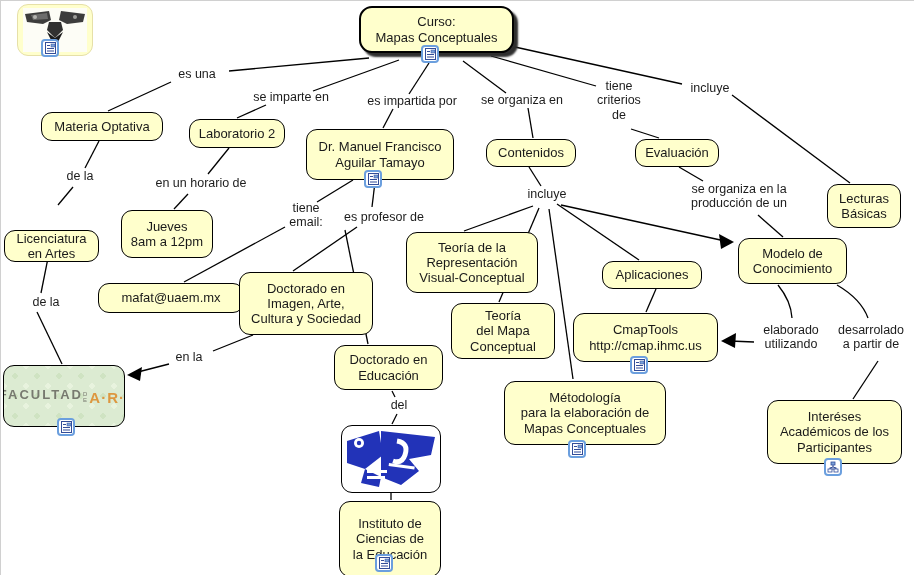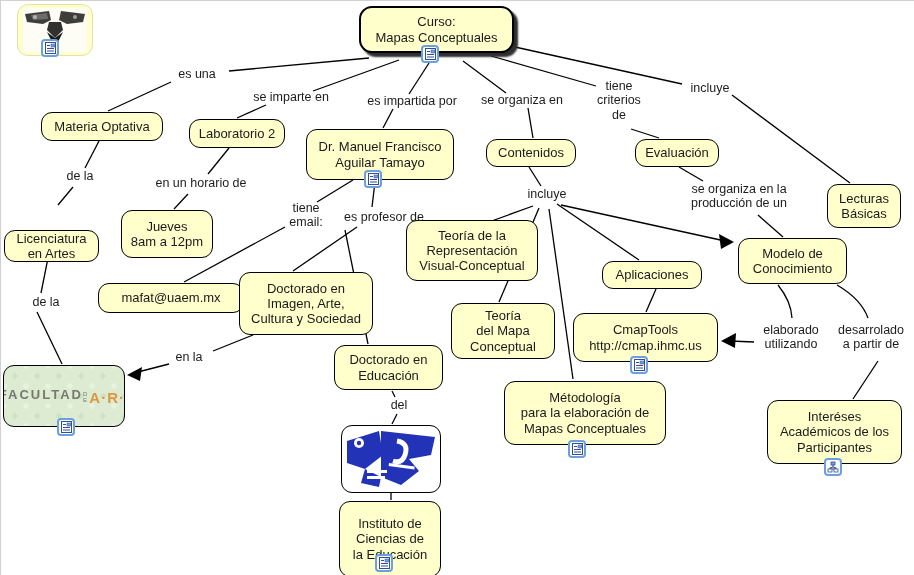--- a/index.html
+++ b/index.html
@@ -124,21 +124,21 @@
 Aguilar Tamayo</div>
   <div class="node" style="left:238px;top:271px;width:134px;height:63px;">Doctorado en
 Imagen, Arte,
 Cultura y Sociedad</div>
   <div class="node" style="left:333px;top:344px;width:109px;height:45px;">Doctorado en
 Educación</div>
   <div class="node" style="left:338px;top:500px;width:102px;height:76px;">Instituto de
 Ciencias de
 la Educación</div>
   <div class="node" style="left:485px;top:138px;width:90px;height:28px;">Contenidos</div>
-  <div class="node" style="left:405px;top:219px;width:132px;height:61px;">Teoría de la
+  <div class="node" style="left:405px;top:231px;width:132px;height:61px;">Teoría de la
 Representación
 Visual-Conceptual</div>
   <div class="node" style="left:450px;top:302px;width:104px;height:56px;">Teoría
 del Mapa
 Conceptual</div>
   <div class="node" style="left:601px;top:260px;width:100px;height:28px;">Aplicaciones</div>
   <div class="node" style="left:572px;top:312px;width:145px;height:49px;">CmapTools
 http://cmap.ihmc.us</div>
   <div class="node" style="left:503px;top:380px;width:162px;height:64px;">Métodología
 para la elaboración de

